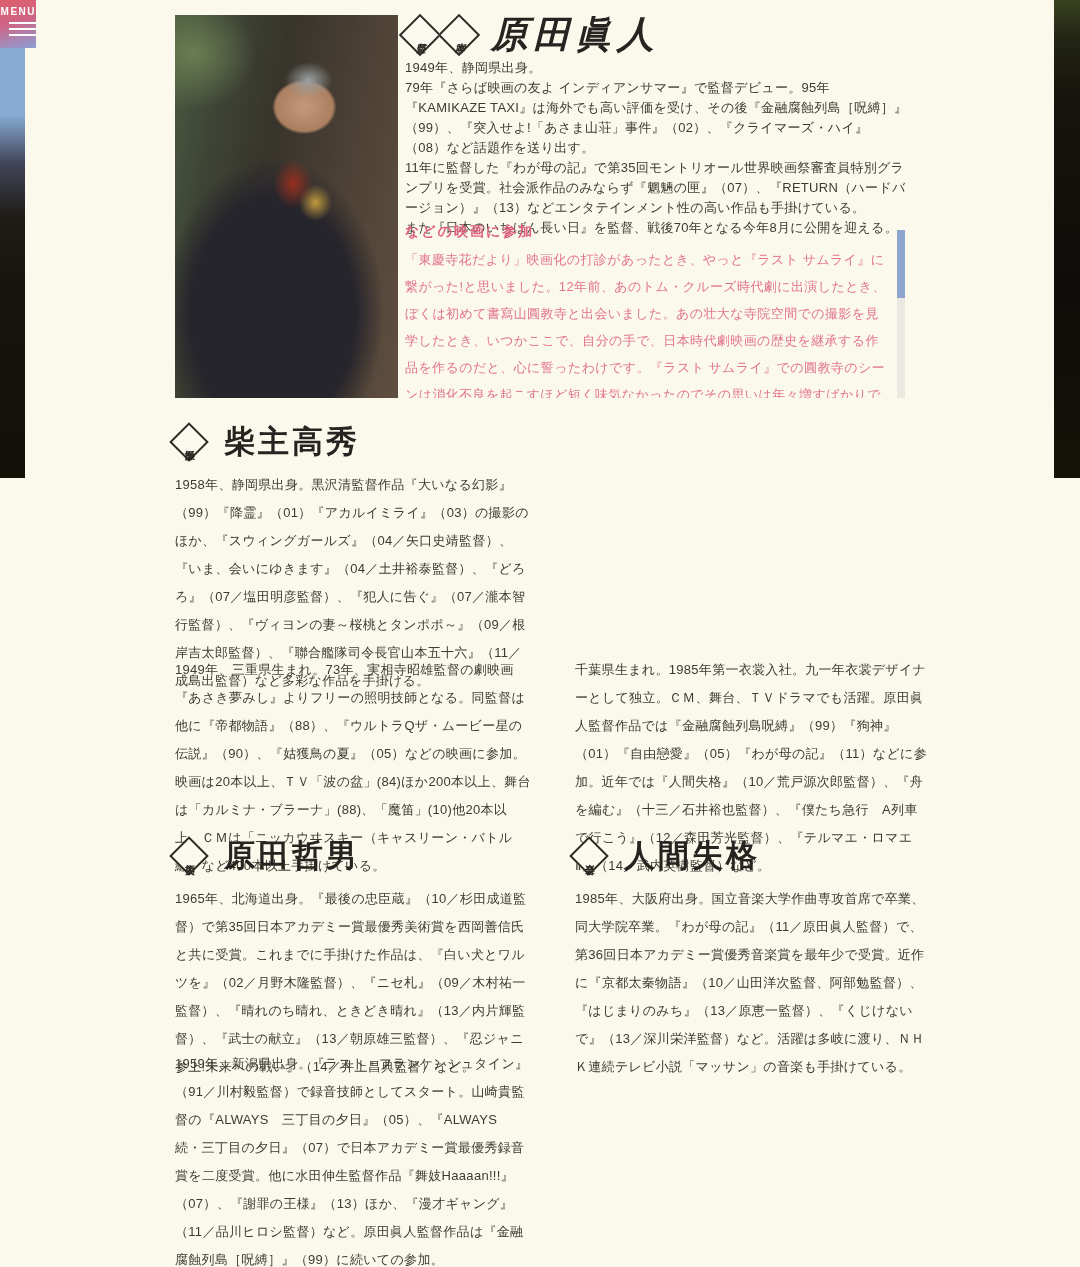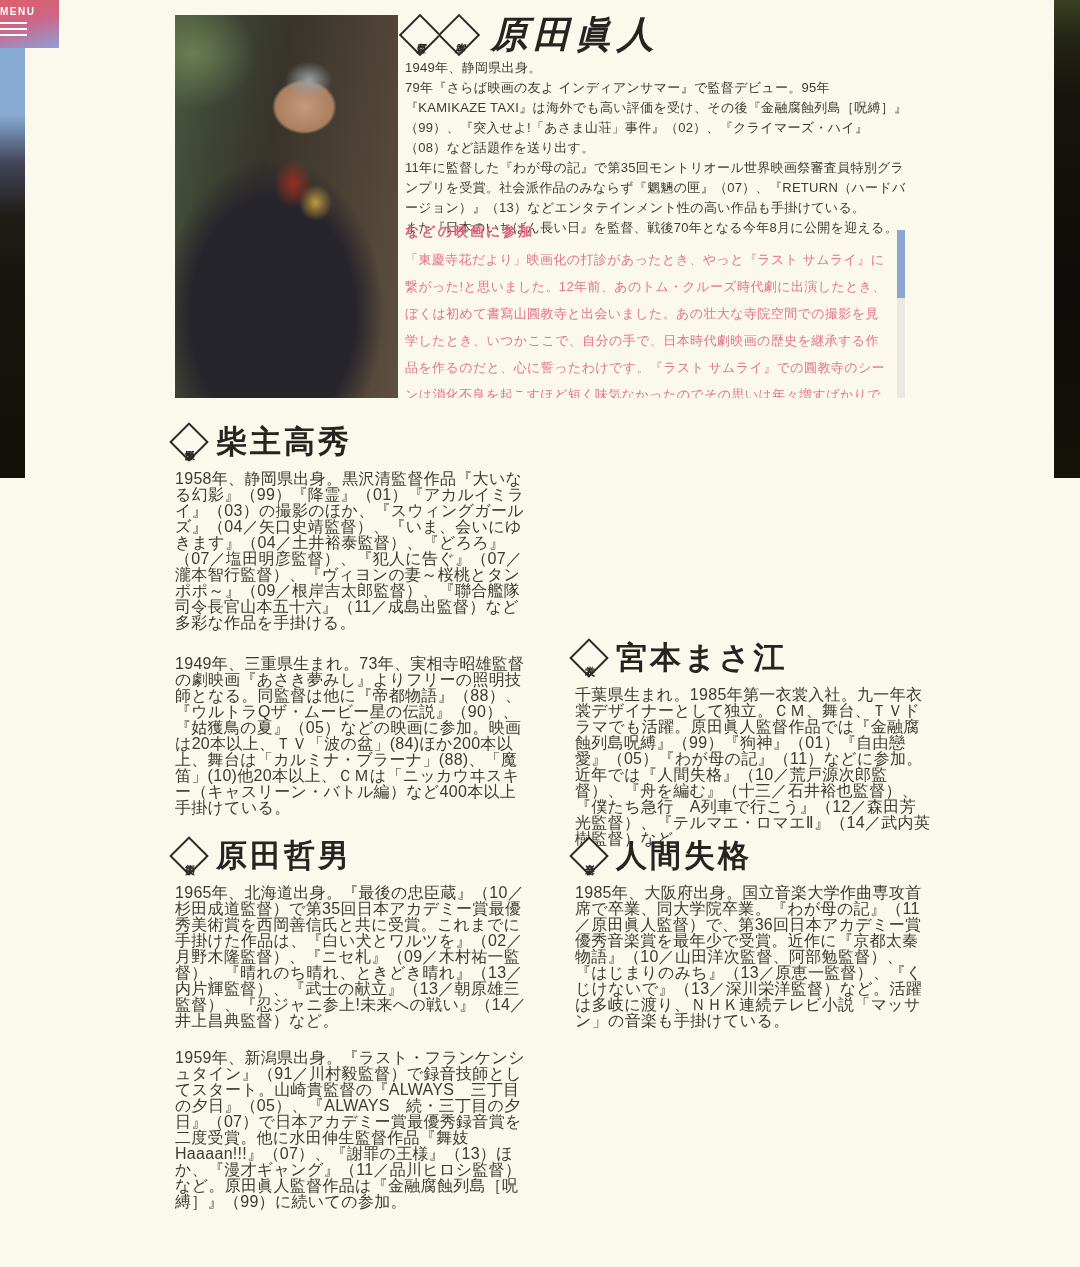--- a/index.html
+++ b/index.html
@@ -7,23 +7,23 @@
         font-family:"Liberation Sans","DejaVu Sans",sans-serif;color:#3c3a33;}
 
   
   .edge{position:absolute;top:0;height:478px;}
   .edge-left{left:0;width:25px;
     background:linear-gradient(180deg,#87abd3 0%,#87abd3 24%,#42465a 34%,#201d18 45%,#17140f 60%,#131009 100%);}
   .edge-right{right:0;width:26px;
     background:linear-gradient(180deg,#39421f 0%,#232514 8%,#16140d 20%,#0f0d09 60%,#151209 100%);}
 
   
-  .menu-btn{position:absolute;left:0;top:0;width:59px;height:48px;border:0;cursor:pointer;
+  .menu-btn{position:absolute;left:0;top:0;width:36px;height:48px;border:0;cursor:pointer;
     background:linear-gradient(165deg,#de5f6c 0%,#cf6484 45%,#8c9fd6 100%);
-    display:flex;flex-direction:column;align-items:flex-start;justify-content:flex-start;padding:7px 0 0 0;}
+    display:flex;flex-direction:column;align-items:flex-end;justify-content:flex-start;padding:7px 0 0 0;}
   .menu-label{color:#fff;font-size:10px;font-weight:bold;letter-spacing:1.5px;line-height:1;}
   .menu-lines{margin-top:5px;display:flex;flex-direction:column;gap:4px;}
   .menu-lines i{display:block;width:27px;height:2px;background:#fff;}
 
   
   .photo{position:absolute;left:175px;top:15px;width:223px;height:383px;
     background:
       radial-gradient(ellipse 34px 26px at 60% 17%,#9aa0a2 0%,rgba(0,0,0,0) 70%),
       radial-gradient(ellipse 52px 44px at 58% 24%,#c49a7b 0%,#ab7f60 55%,rgba(0,0,0,0) 62%),
       radial-gradient(ellipse 30px 38px at 53% 44%,#96301f 0%,rgba(0,0,0,0) 65%),
@@ -53,22 +53,22 @@
   .comment{position:absolute;left:405px;top:224px;width:500px;height:174px;}
   .comment h2{margin:0;font-size:14px;font-weight:bold;color:#df6181;letter-spacing:2px;line-height:1;}
   .comment-body-wrap{position:absolute;left:0;top:22px;right:14px;bottom:0;overflow:hidden;}
   .comment-body-wrap p{margin:0;font-size:13px;line-height:27px;letter-spacing:0.4px;
     color:#e2748e;white-space:pre-line;}
   .scrollbar{position:absolute;right:0;top:6px;width:8px;height:168px;background:#e9e8e1;}
   .scrollbar .thumb{position:absolute;left:0;top:0;width:8px;height:68px;background:#8ca6cf;}
 
   
   .staff{position:absolute;width:356px;}
-  .staff header{display:flex;align-items:center;gap:13px;}
-  .staff-bio{margin:14px 0 0 0;font-size:16px;line-height:16px;letter-spacing:0.3px;color:#3c3a33;}
+  .staff header{display:flex;align-items:center;gap:21px;}
+  .staff-bio{margin:14px 0 0 0;font-size:13px;line-height:28px;letter-spacing:0.3px;color:#3c3a33;}
 </style>
 </head>
 <body>
 
 <div class="page">
 
   <div class="edge edge-left"></div>
   <div class="edge edge-right"></div>
 
   <button class="menu-btn">
@@ -119,26 +119,20 @@
     </header>
     <p class="staff-bio">1958年、静岡県出身。黒沢清監督作品『大いなる幻影』（99）『降霊』（01）『アカルイミライ』（03）の撮影のほか、『スウィングガールズ』（04／矢口史靖監督）、『いま、会いにゆきます』（04／土井裕泰監督）、『どろろ』（07／塩田明彦監督）、『犯人に告ぐ』（07／瀧本智行監督）、『ヴィヨンの妻～桜桃とタンポポ～』（09／根岸吉太郎監督）、『聯合艦隊司令長官山本五十六』（11／成島出監督）など多彩な作品を手掛ける。</p>
   </section>
 
 
   <section class="staff" style="left:175px;top:642px;">
     <p class="staff-bio">1949年、三重県生まれ。73年、実相寺昭雄監督の劇映画『あさき夢みし』よりフリーの照明技師となる。同監督は他に『帝都物語』（88）、『ウルトラQザ・ムービー星の伝説』（90）、『姑獲鳥の夏』（05）などの映画に参加。映画は20本以上、ＴＶ「波の盆」(84)ほか200本以上、舞台は「カルミナ・ブラーナ」(88)、「魔笛」(10)他20本以上、ＣＭは「ニッカウヰスキー（キャスリーン・バトル編）など400本以上手掛けている。</p>
   </section>
 
   <section class="staff" style="left:575px;top:642px;">
-    <header>
-      <span class="badge badge-sm">
-        <span>衣裳</span>
-      </span>
-      <h2 class="name-lg">宮本まさ江</h2>
-    </header>
     <p class="staff-bio">千葉県生まれ。1985年第一衣裳入社。九一年衣裳デザイナーとして独立。ＣＭ、舞台、ＴＶドラマでも活躍。原田眞人監督作品では『金融腐蝕列島呪縛』（99）『狗神』（01）『自由戀愛』（05）『わが母の記』（11）などに参加。近年では『人間失格』（10／荒戸源次郎監督）、『舟を編む』（十三／石井裕也監督）、『僕たち急行　A列車で行こう』（12／森田芳光監督）、『テルマエ・ロマエⅡ』（14／武内英樹監督）など。</p>
   </section>
 
   <section class="staff" style="left:175px;top:840px;">
     <header>
       <span class="badge badge-sm">
         <span>美術</span>
       </span>
       <h2 class="name-lg">原田哲男</h2>
     </header>

